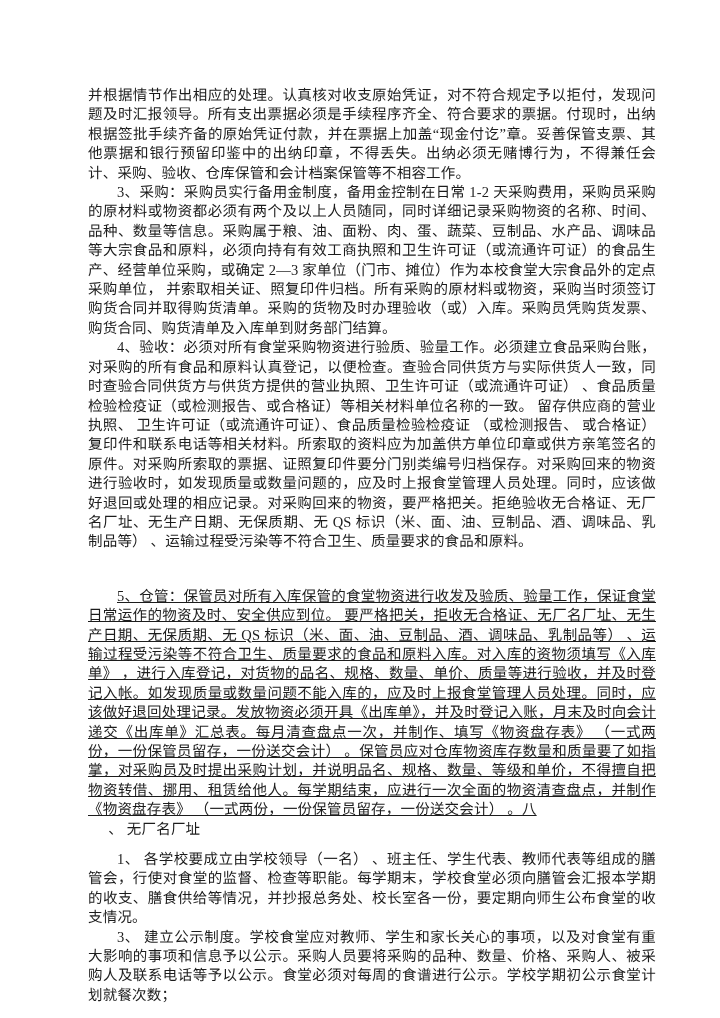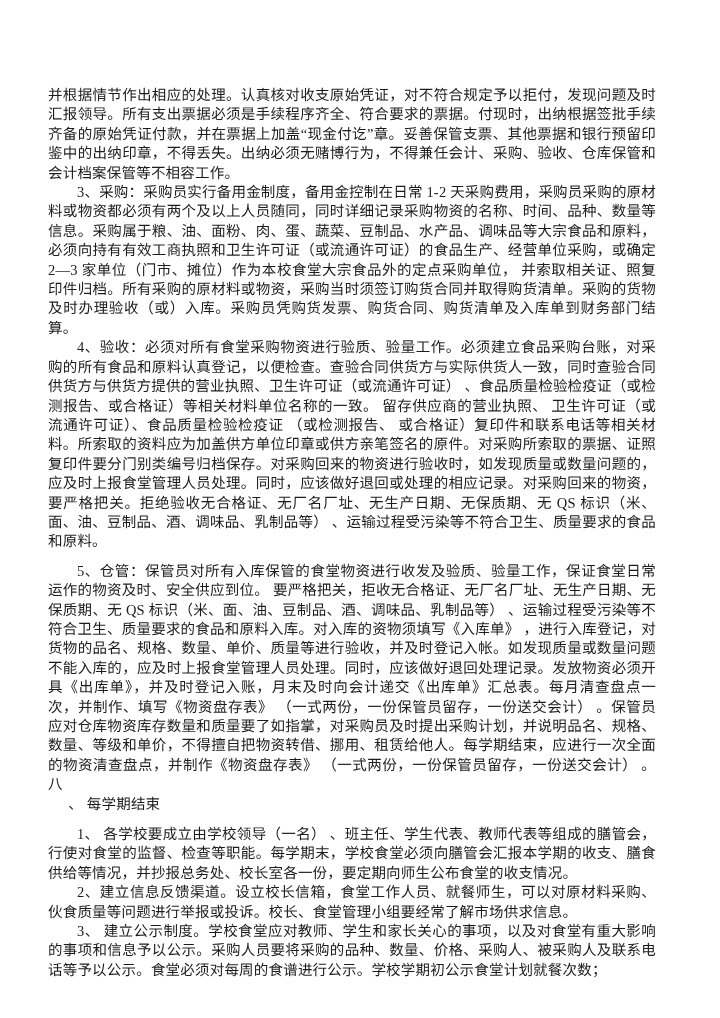--- a/index.html
+++ b/index.html
@@ -11,59 +11,59 @@
     width: 720px;
     height: 1018px;
     overflow: hidden;
     font-family: "Liberation Serif", "DejaVu Serif", serif;
     color: #1c1c1c;
   }
   .page {
     box-sizing: border-box;
     width: 720px;
     height: 1018px;
-    padding: 86px 64px 30px 48px;
+    padding: 86px 64px 30px 88px;
     background: #ffffff;
   }
   .para {
     margin: 0;
     font-size: 14.5px;
     line-height: 19.4px;
     text-align: justify;
     text-justify: inter-ideograph;
     letter-spacing: 0.2px;
     word-break: break-all;
   }
   .indent {
     text-indent: 2em;
   }
   .indent-sm {
     text-indent: 1.4em;
   }
   .gap-lg {
-    margin-top: 10px;
+    margin-top: 35px;
+    text-decoration: underline;
   }
   .gap-md {
     margin-top: 11px;
   }
 </style>
 </head>
 <body>
 
 <div class="page">
 
   <p class="para">并根据情节作出相应的处理。认真核对收支原始凭证，对不符合规定予以拒付，发现问题及时汇报领导。所有支出票据必须是手续程序齐全、符合要求的票据。付现时，出纳根据签批手续齐备的原始凭证付款，并在票据上加盖“现金付讫”章。妥善保管支票、其他票据和银行预留印鉴中的出纳印章，不得丢失。出纳必须无赌博行为，不得兼任会计、采购、验收、仓库保管和会计档案保管等不相容工作。</p>
 
   <p class="para indent">3、采购：采购员实行备用金制度，备用金控制在日常 1-2 天采购费用，采购员采购的原材料或物资都必须有两个及以上人员随同，同时详细记录采购物资的名称、时间、品种、数量等信息。采购属于粮、油、面粉、肉、蛋、蔬菜、豆制品、水产品、调味品等大宗食品和原料，必须向持有有效工商执照和卫生许可证（或流通许可证）的食品生产、经营单位采购，或确定 2—3 家单位（门市、摊位）作为本校食堂大宗食品外的定点采购单位， 并索取相关证、照复印件归档。所有采购的原材料或物资，采购当时须签订购货合同并取得购货清单。采购的货物及时办理验收（或）入库。采购员凭购货发票、购货合同、购货清单及入库单到财务部门结算。</p>
 
   <p class="para indent">4、验收：必须对所有食堂采购物资进行验质、验量工作。必须建立食品采购台账，对采购的所有食品和原料认真登记，以便检查。查验合同供货方与实际供货人一致，同时查验合同供货方与供货方提供的营业执照、卫生许可证（或流通许可证） 、食品质量检验检疫证（或检测报告、或合格证）等相关材料单位名称的一致。 留存供应商的营业执照、 卫生许可证（或流通许可证）、食品质量检验检疫证 （或检测报告、 或合格证）复印件和联系电话等相关材料。所索取的资料应为加盖供方单位印章或供方亲笔签名的原件。对采购所索取的票据、证照复印件要分门别类编号归档保存。对采购回来的物资进行验收时，如发现质量或数量问题的，应及时上报食堂管理人员处理。同时，应该做好退回或处理的相应记录。对采购回来的物资，要严格把关。拒绝验收无合格证、无厂名厂址、无生产日期、无保质期、无 QS 标识（米、面、油、豆制品、酒、调味品、乳制品等） 、运输过程受污染等不符合卫生、质量要求的食品和原料。</p>
 
   <p class="para indent gap-lg">5、仓管：保管员对所有入库保管的食堂物资进行收发及验质、验量工作，保证食堂日常运作的物资及时、安全供应到位。 要严格把关，拒收无合格证、无厂名厂址、无生产日期、无保质期、无 QS 标识（米、面、油、豆制品、酒、调味品、乳制品等） 、运输过程受污染等不符合卫生、质量要求的食品和原料入库。对入库的资物须填写《入库单》 ，进行入库登记，对货物的品名、规格、数量、单价、质量等进行验收，并及时登记入帐。如发现质量或数量问题不能入库的，应及时上报食堂管理人员处理。同时，应该做好退回处理记录。发放物资必须开具《出库单》，并及时登记入账，月末及时向会计递交《出库单》汇总表。每月清查盘点一次，并制作、填写《物资盘存表》 （一式两份，一份保管员留存，一份送交会计） 。保管员应对仓库物资库存数量和质量要了如指掌，对采购员及时提出采购计划，并说明品名、规格、数量、等级和单价，不得擅自把物资转借、挪用、租赁给他人。每学期结束，应进行一次全面的物资清查盘点，并制作《物资盘存表》 （一式两份，一份保管员留存，一份送交会计） 。八</p>
 
-  <p class="para indent-sm">、 每学期结束</p>
+  <p class="para indent-sm">、 无厂名厂址</p>
 
   <p class="para indent gap-md">1、 各学校要成立由学校领导（一名） 、班主任、学生代表、教师代表等组成的膳管会，行使对食堂的监督、检查等职能。每学期末，学校食堂必须向膳管会汇报本学期的收支、膳食供给等情况，并抄报总务处、校长室各一份，要定期向师生公布食堂的收支情况。</p>
 
-  <p class="para indent">2、建立信息反馈渠道。设立校长信箱，食堂工作人员、就餐师生，可以对原材料采购、伙食质量等问题进行举报或投诉。校长、食堂管理小组要经常了解市场供求信息。</p>
 
   <p class="para indent">3、 建立公示制度。学校食堂应对教师、学生和家长关心的事项，以及对食堂有重大影响的事项和信息予以公示。采购人员要将采购的品种、数量、价格、采购人、被采购人及联系电话等予以公示。食堂必须对每周的食谱进行公示。学校学期初公示食堂计划就餐次数；</p>
 
 </div>
 
 </body></html>

